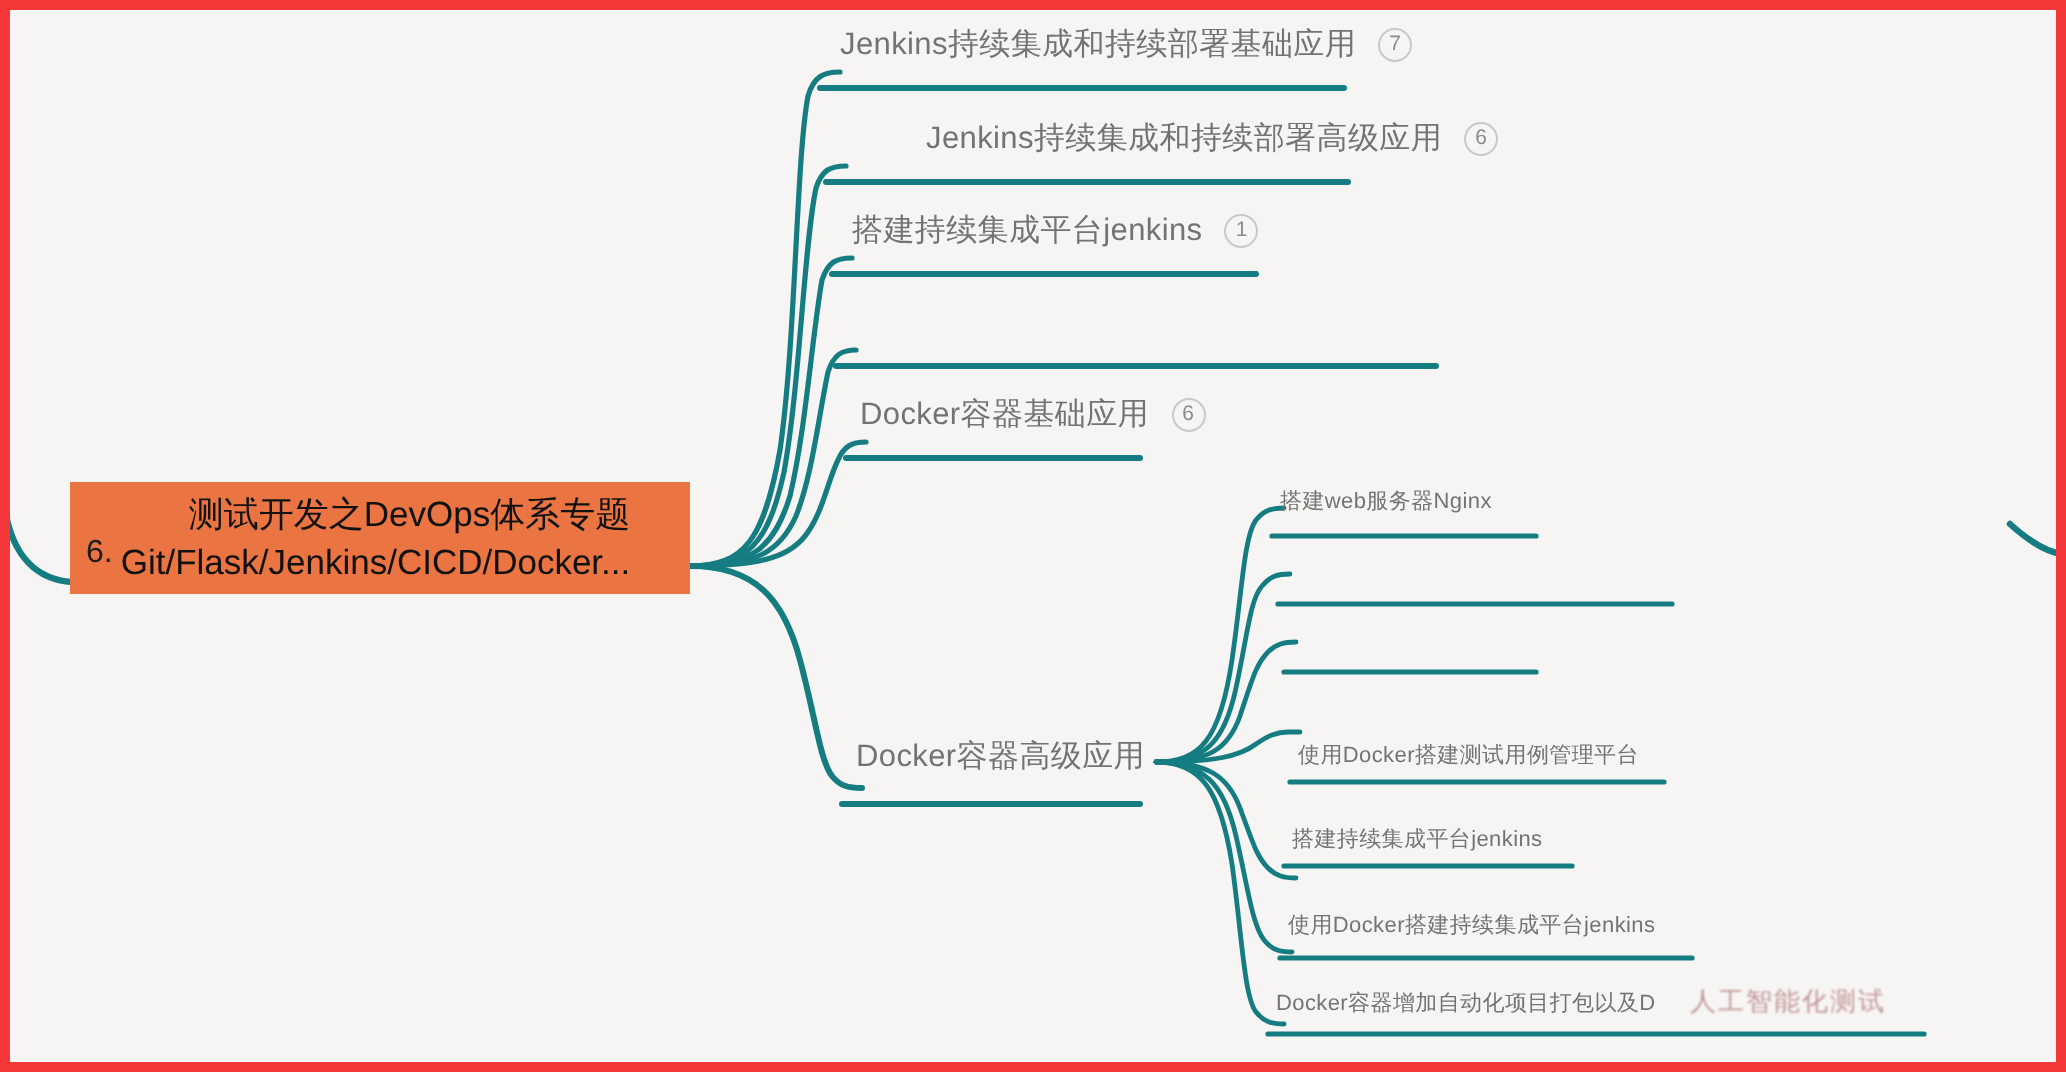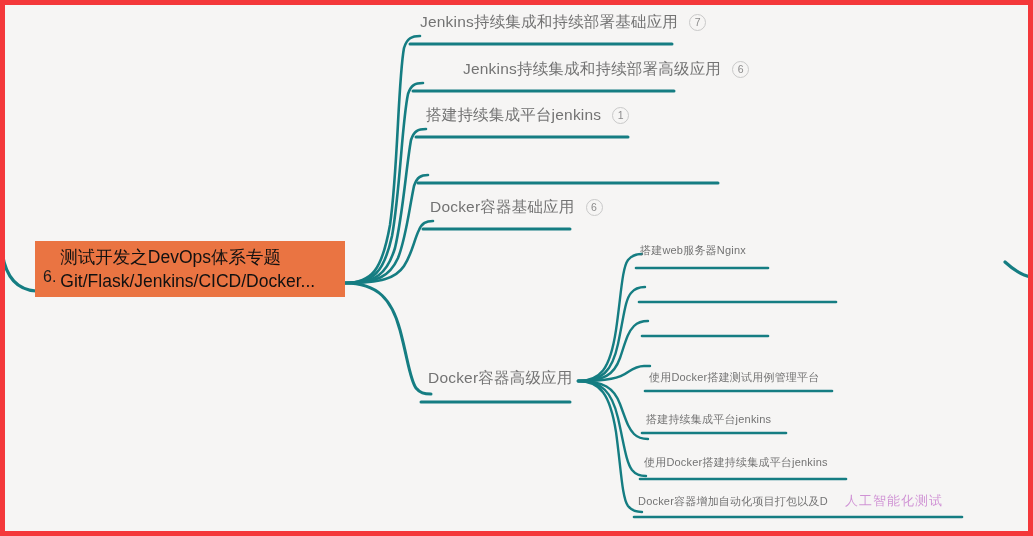--- a/index.html
+++ b/index.html
@@ -60,20 +60,21 @@
     padding-right: 4px;
   }
   .root-lines {
     display: flex;
     flex-direction: column;
     justify-content: center;
     color: #111111;
     font-size: 17.5px;
     line-height: 1.38;
     white-space: nowrap;
+    text-align: right;
   }
 
   
   .node {
     position: absolute;
     z-index: 20;
     display: flex;
     align-items: center;
     white-space: nowrap;
   }
@@ -101,21 +102,21 @@
   }
 
   
   .watermark {
     position: absolute;
     left: 845px;
     top: 492px;
     width: 175px;
     height: 26px;
     z-index: 30;
-    color: #a21caf;
+    color: #7f1d1d;
     font-size: 13px;
     letter-spacing: 1px;
     white-space: nowrap;
     opacity: 0.45;
     filter: blur(0.6px);
     overflow: hidden;
   }
 </style>
 </head>
 <body>

